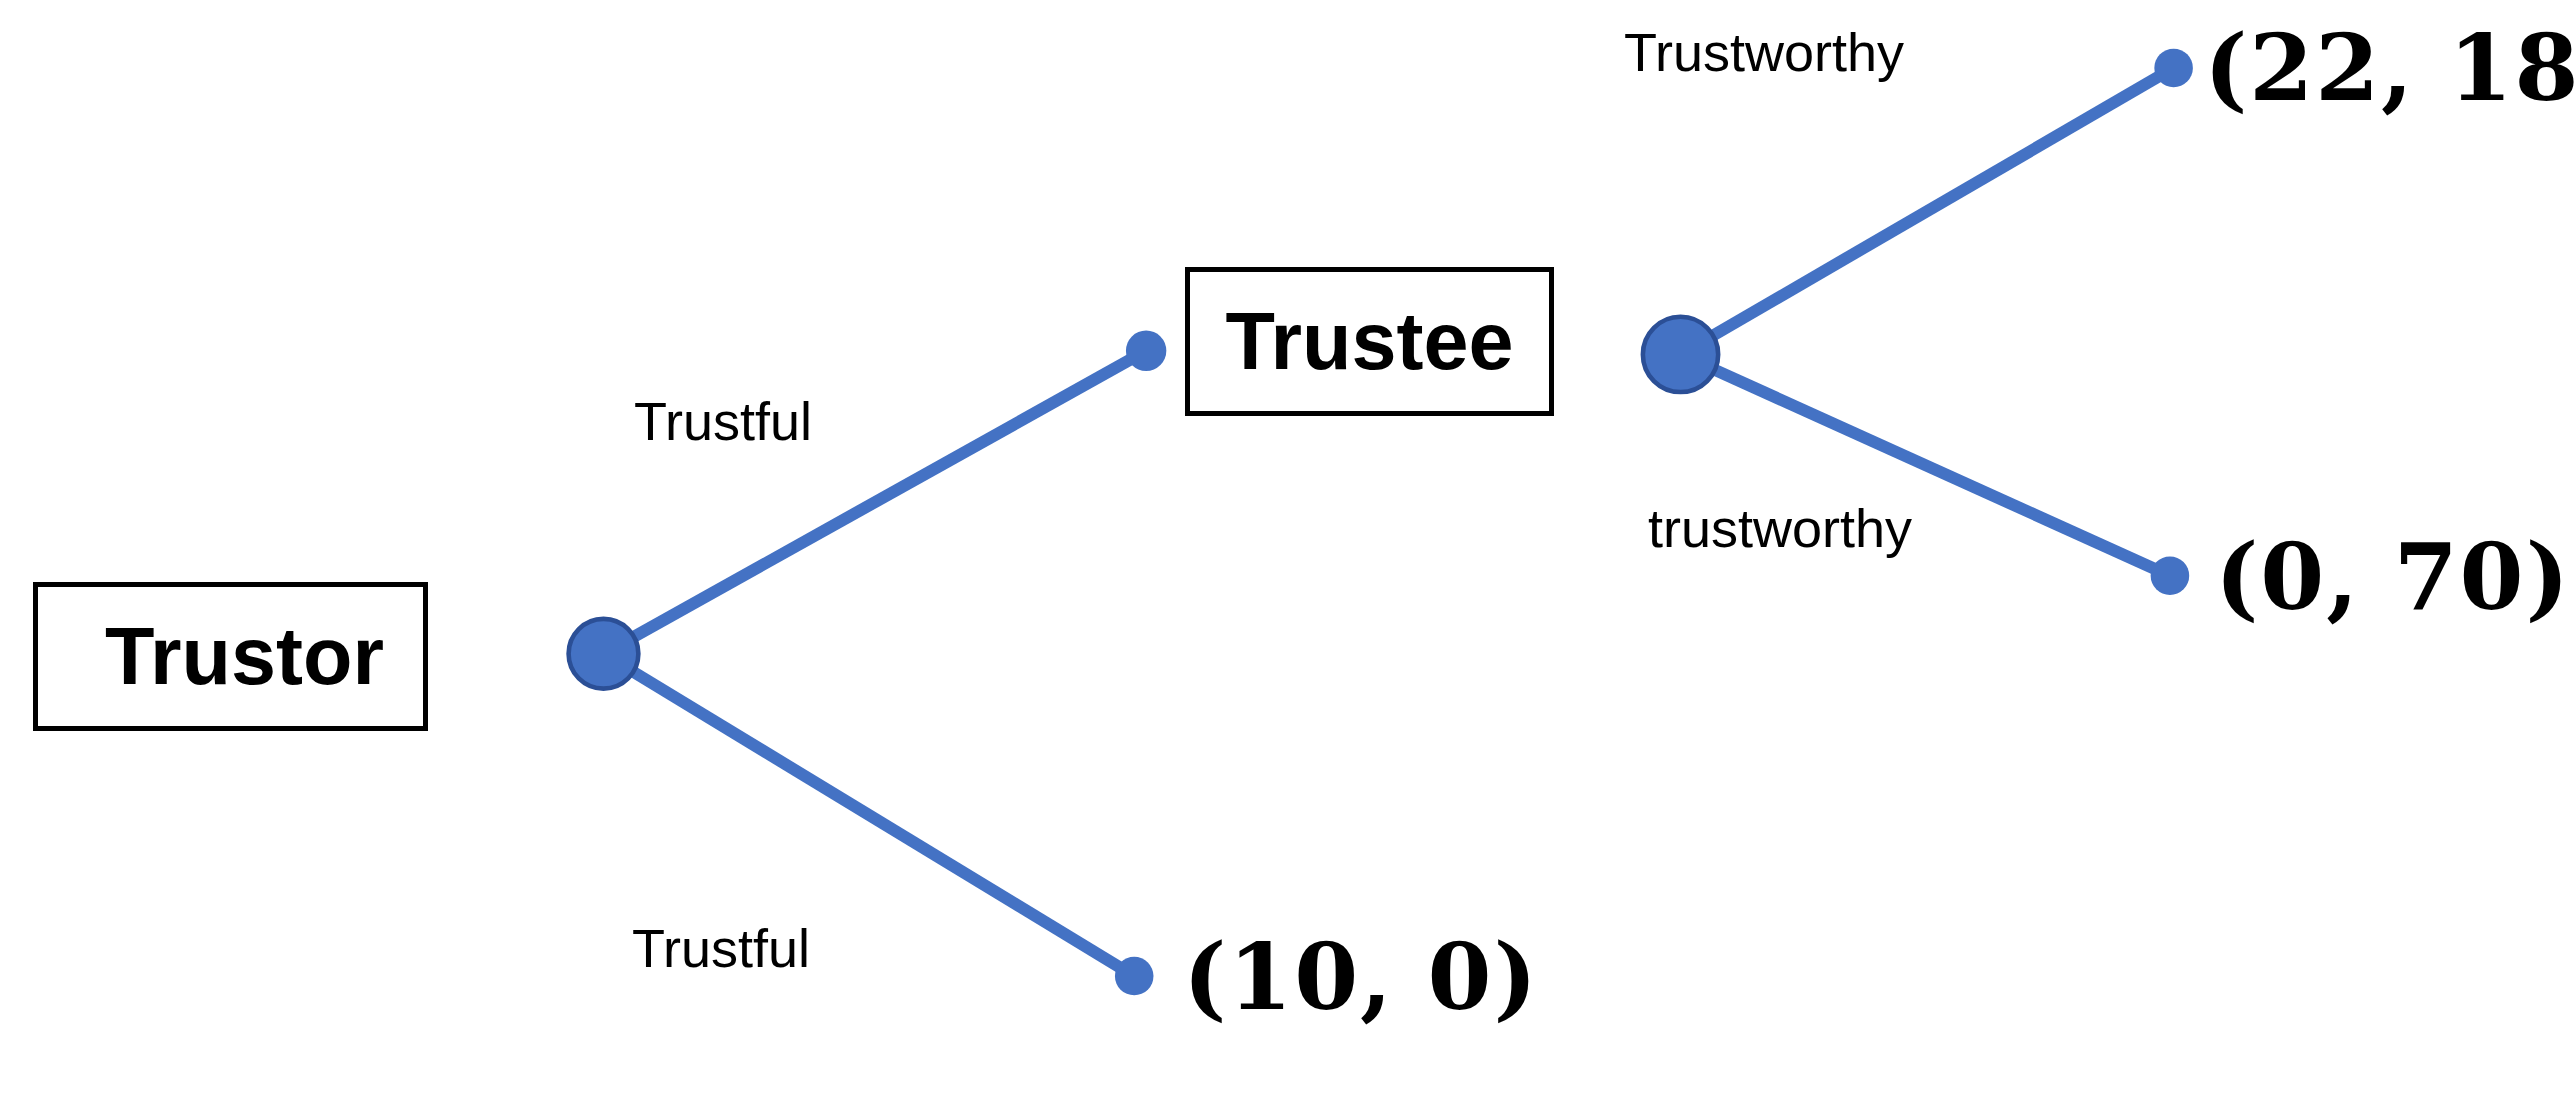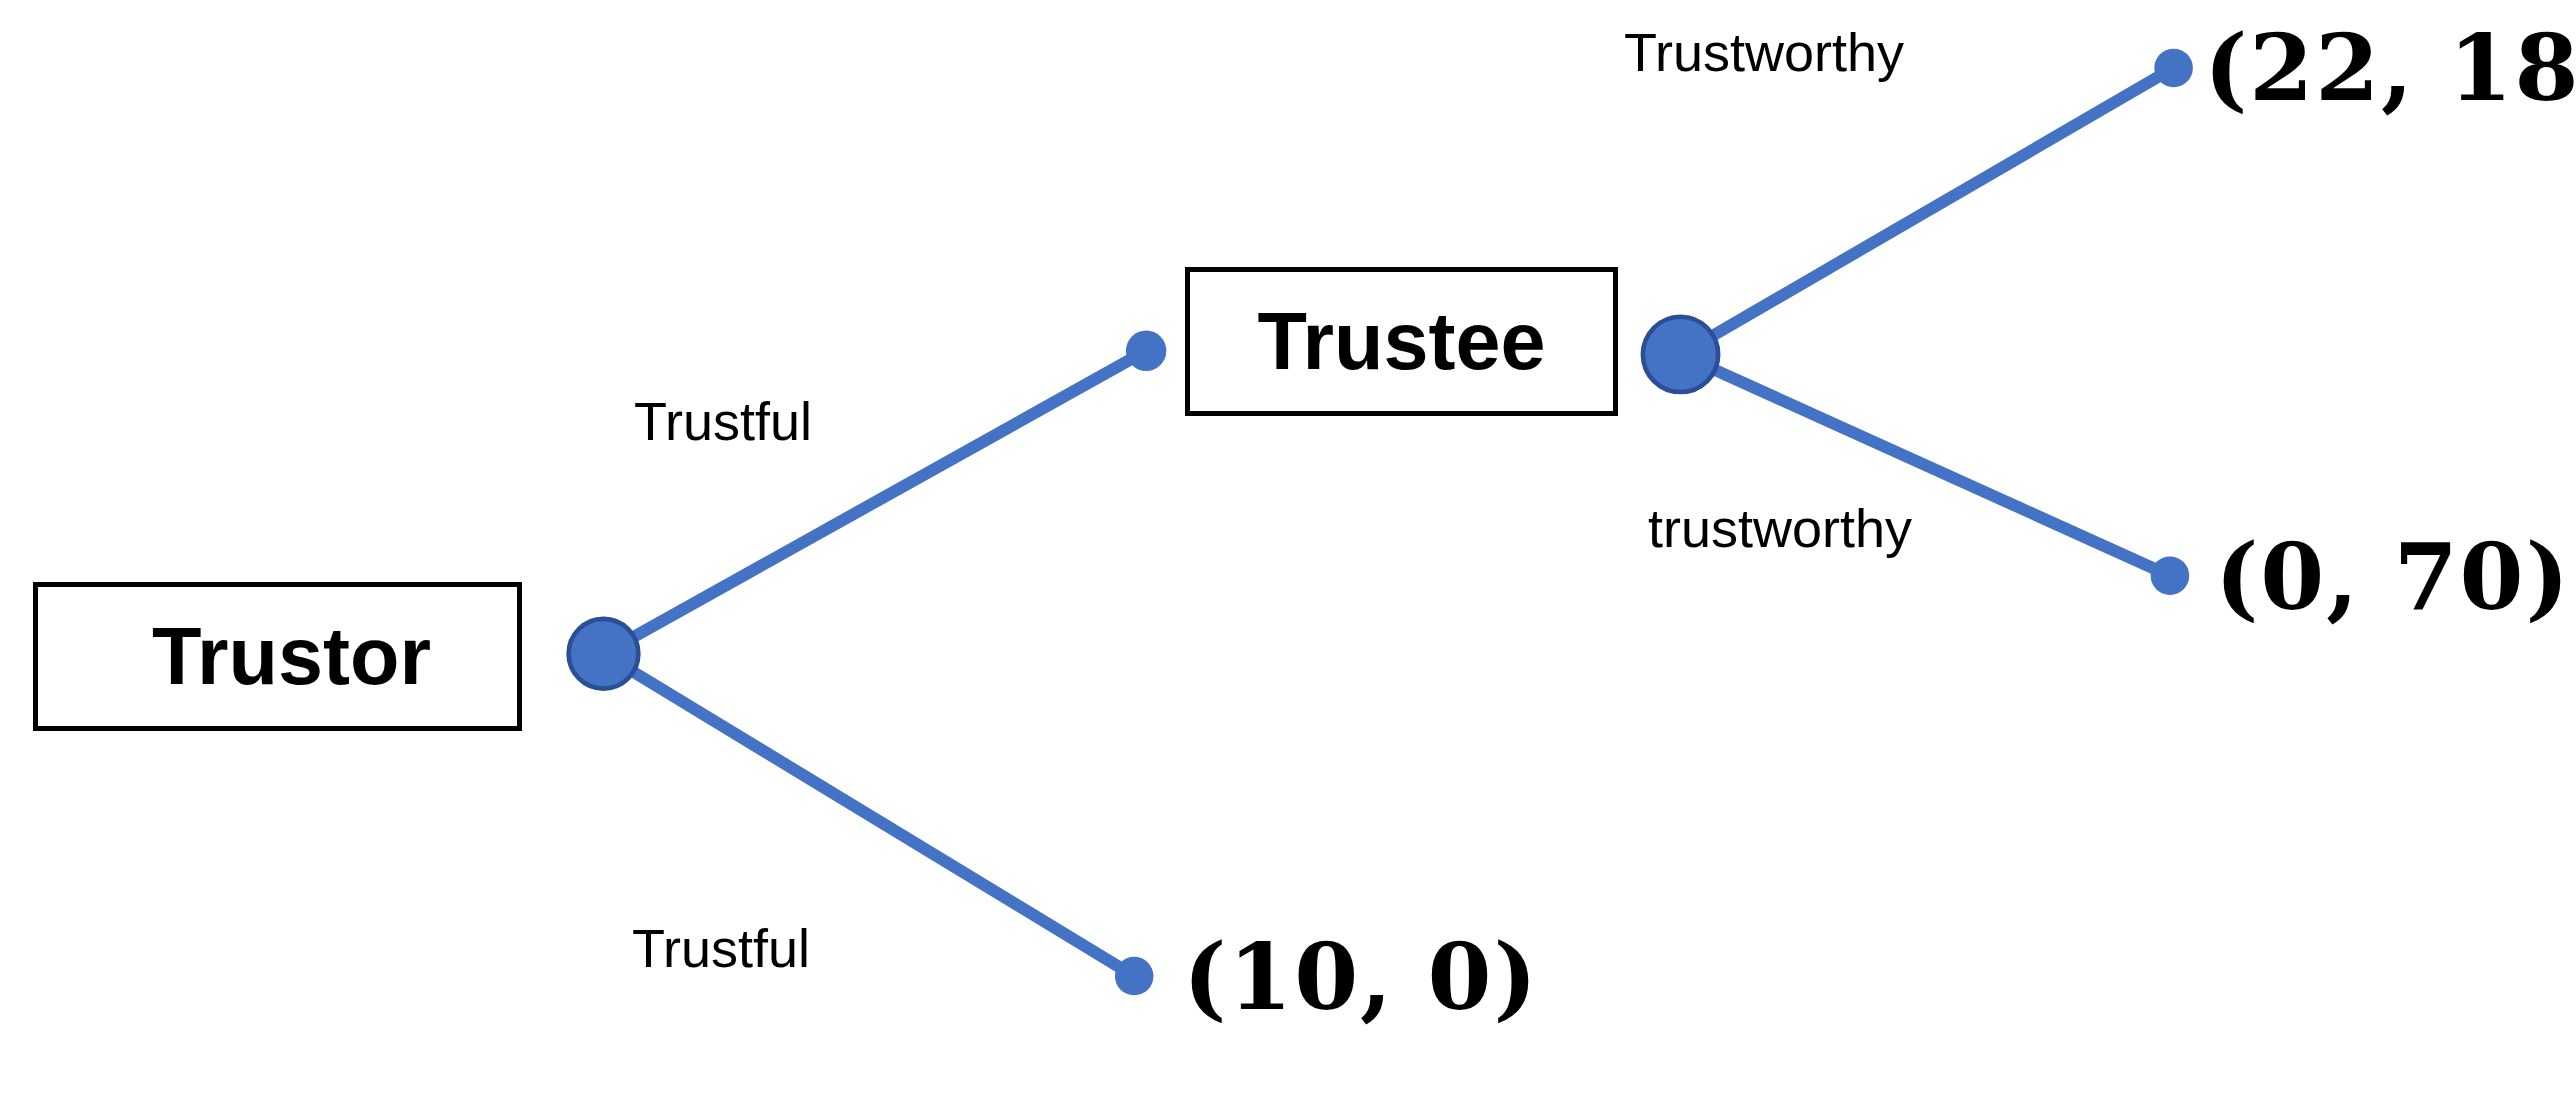--- a/index.html
+++ b/index.html
@@ -19,22 +19,22 @@
     box-sizing: border-box;
     border: 5.5px solid #000000;
     background: #ffffff;
     display: flex;
     align-items: center;
     justify-content: center;
     font-weight: 700;
     font-size: 81px;
     color: #000000;
   }
-  .trustor-box { left: 33px;  top: 582px; width: 489px; height: 149px; padding-left: 28px; }
-  .trustee-box { left: 1185px; top: 267px; width: 433px; height: 149px; }
+  .trustor-box { left: 33px;  top: 582px; width: 395px; height: 149px; padding-left: 28px; }
+  .trustee-box { left: 1185px; top: 267px; width: 369px; height: 149px; }
   .branch-label {
     position: absolute;
     font-size: 54px;
     line-height: 87px;
     color: #000000;
     white-space: nowrap;
   }
   .label-trustful        { left: 634px;  top: 378px; }
   .label-no-trustful     { left: 632px;  top: 905px; }
   .label-trustworthy     { left: 1624px; top: 9.2px;  }

